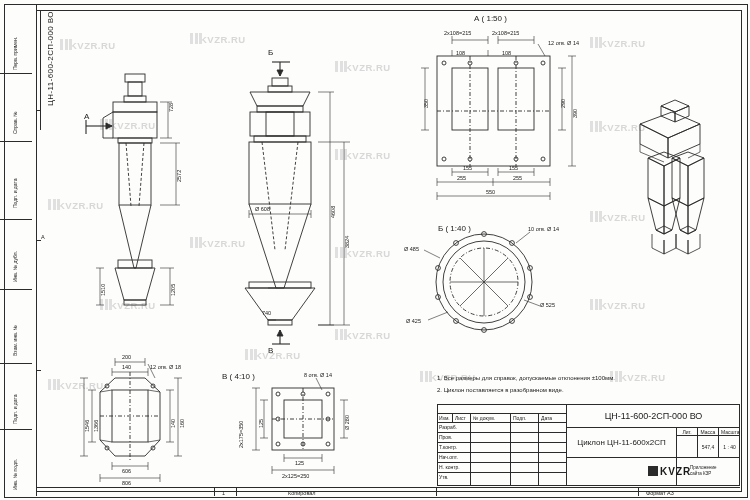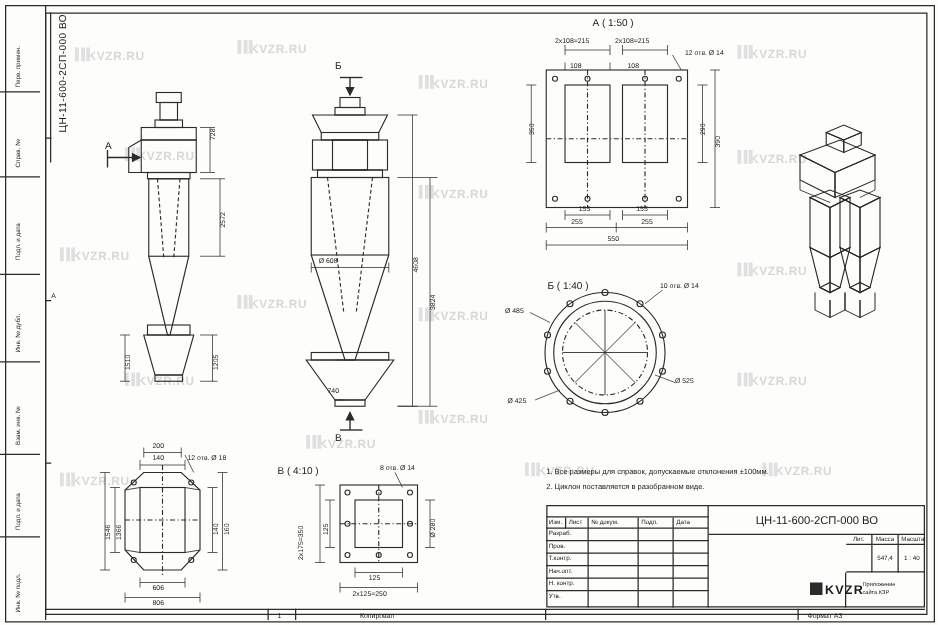--- a/index.html
+++ b/index.html
@@ -373,20 +373,21 @@
   <div class="tbc" style="left:471px;top:463px;width:40px;height:10px;"></div>
   <div class="tbc" style="left:511px;top:463px;width:28px;height:10px;"></div>
   <div class="tbc" style="left:539px;top:463px;width:28px;height:10px;"></div>
 
   <div class="tbc" style="left:437px;top:473px;width:34px;height:13px;border-bottom:0;">Утв.</div>
   <div class="tbc" style="left:471px;top:473px;width:40px;height:13px;border-bottom:0;"></div>
   <div class="tbc" style="left:511px;top:473px;width:28px;height:13px;border-bottom:0;"></div>
   <div class="tbc" style="left:539px;top:473px;width:28px;height:13px;border-bottom:0;"></div>
 
   <div class="tbc" style="left:567px;top:404px;width:173px;height:24px;border-right:0;text-align:center;font-size:9px;padding-top:7px;">ЦН-11-600-2СП-000 ВО</div>
+  <div class="tbc" style="left:567px;top:428px;width:110px;height:30px;text-align:center;font-size:8px;padding-top:10px;">Циклон ЦН-11-600х2СП</div>
   <div class="tbc" style="left:677px;top:428px;width:21px;height:8px;text-align:center;">Лит.</div>
   <div class="tbc" style="left:698px;top:428px;width:21px;height:8px;text-align:center;">Масса</div>
   <div class="tbc" style="left:719px;top:428px;width:21px;height:8px;border-right:0;text-align:center;">Масштаб</div>
   <div class="tbc" style="left:677px;top:436px;width:21px;height:22px;"></div>
   <div class="tbc" style="left:698px;top:436px;width:21px;height:22px;text-align:center;padding-top:8px;">547,4</div>
   <div class="tbc" style="left:719px;top:436px;width:21px;height:22px;border-right:0;text-align:center;padding-top:8px;">1 : 40</div>
   <div class="tbc" style="left:567px;top:458px;width:110px;height:28px;border-bottom:0;"></div>
   <div class="tbc" style="left:677px;top:458px;width:63px;height:28px;border-right:0;border-bottom:0;"></div>
 
   <div class="kzp" style="left:648px;top:466px;">

